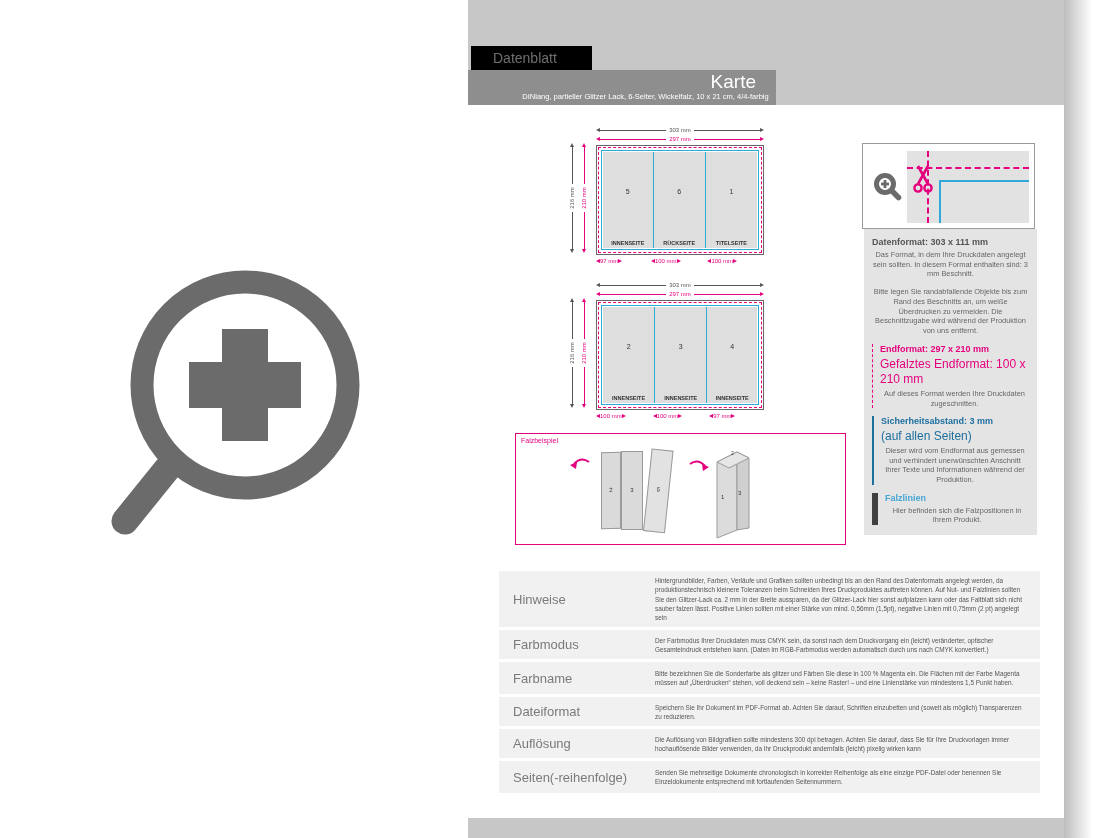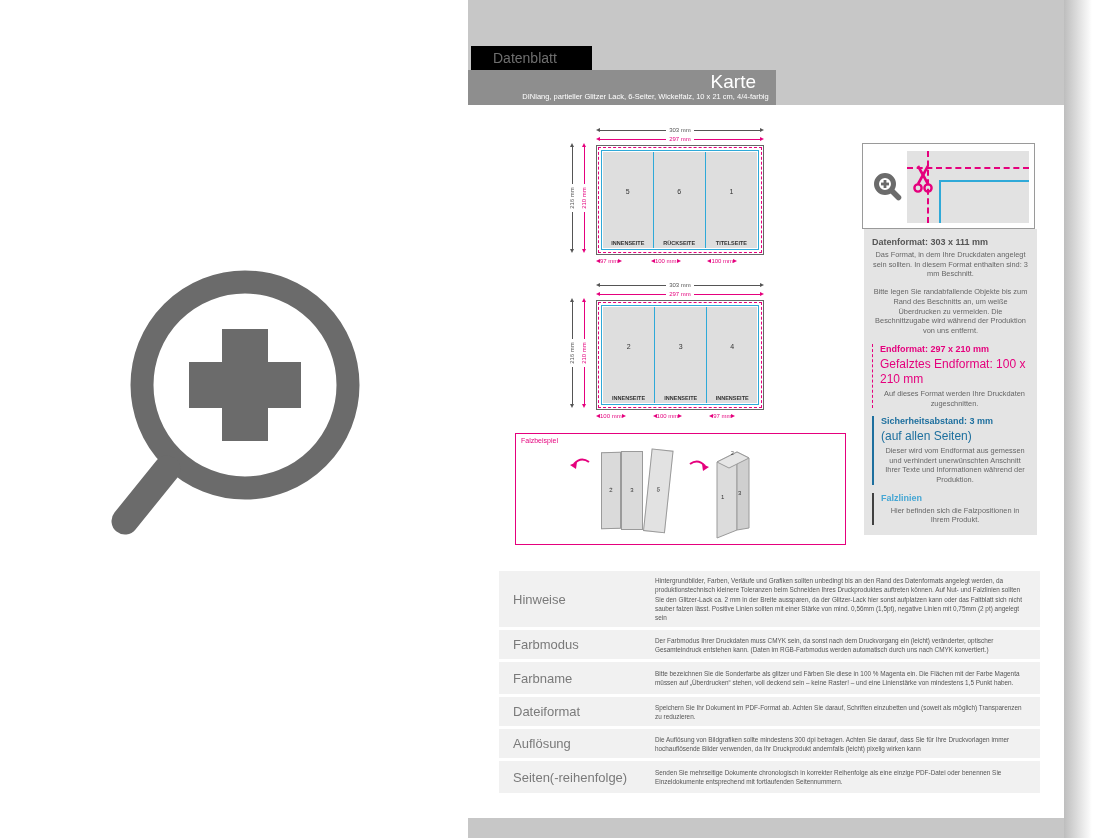--- a/index.html
+++ b/index.html
@@ -63,21 +63,21 @@
   .info{position:absolute;left:396px;top:229px;width:173px;background:#e4e4e4;padding:8px 8px 10px 8px;box-sizing:border-box;}
   .info h4{margin:0 0 2px 0;font-size:9px;line-height:1.2;}
   .info p{margin:0 0 8px 0;font-size:7.4px;line-height:1.32;color:#666;text-align:center;}
   .info .sub{display:block;font-size:12px;line-height:1.3;margin-bottom:1px;}
   .sec{margin-bottom:6px;}
   .sec-datenformat h4{color:#555;}
   .sec-endformat{border-left:1px dashed #e5007d;padding-left:7px;}
   .sec-endformat h4,.sec-endformat .sub{color:#e5007d;}
   .sec-safety{border-left:2px solid #1d6f9e;padding-left:7px;}
   .sec-safety h4,.sec-safety .sub{color:#1d6f9e;}
-  .sec-falz{border-left:2px solid #404040;padding-left:7px;margin-bottom:0;}
+  .sec-falz{border-left:6px solid #404040;padding-left:7px;margin-bottom:0;}
   .sec-falz h4{color:#46a7d4;}
   .sec-falz p{margin-bottom:0;}
 
   
   .falz-box{position:absolute;left:47px;top:433px;width:331px;height:112px;border:1px solid #e5007d;background:#fff;box-sizing:border-box;}
   .falz-label{position:absolute;left:5px;top:3px;font-size:7px;color:#e5007d;}
   .fold-left{position:absolute;left:85px;top:16px;width:70px;height:84px;}
   .fl-p{position:absolute;background:#dadada;border:1px solid #9a9a9a;box-sizing:border-box;}
   .fl-p .fnum{position:absolute;top:45%;width:100%;text-align:center;font-size:6px;color:#333;}
   .fl-p1{left:0;top:2px;width:20px;height:77px;transform:skewY(-1.5deg);}

